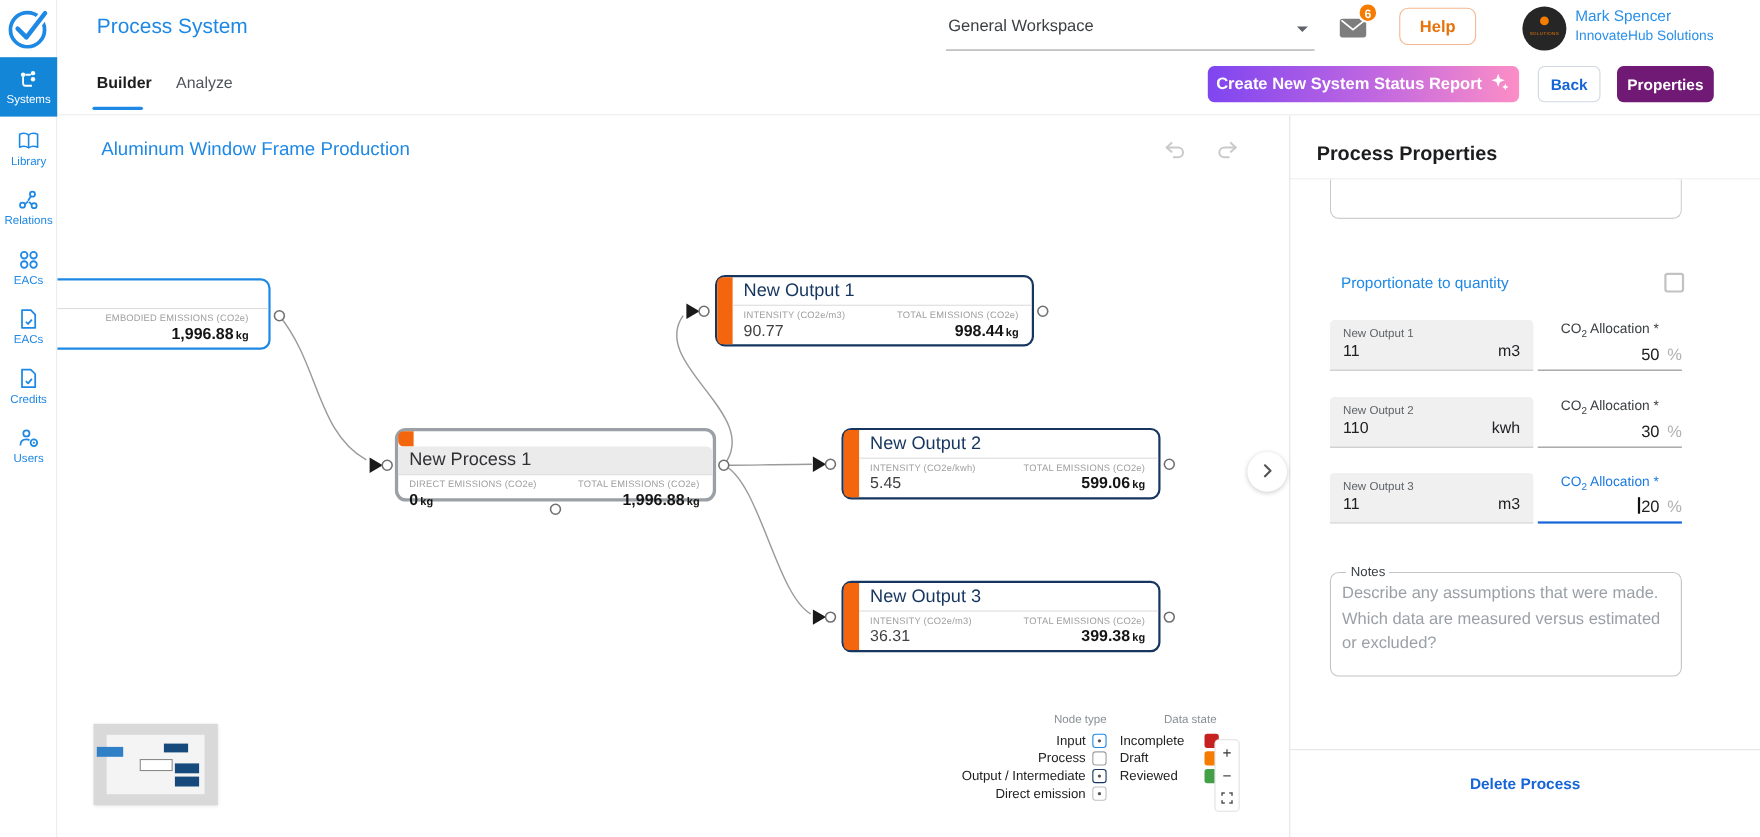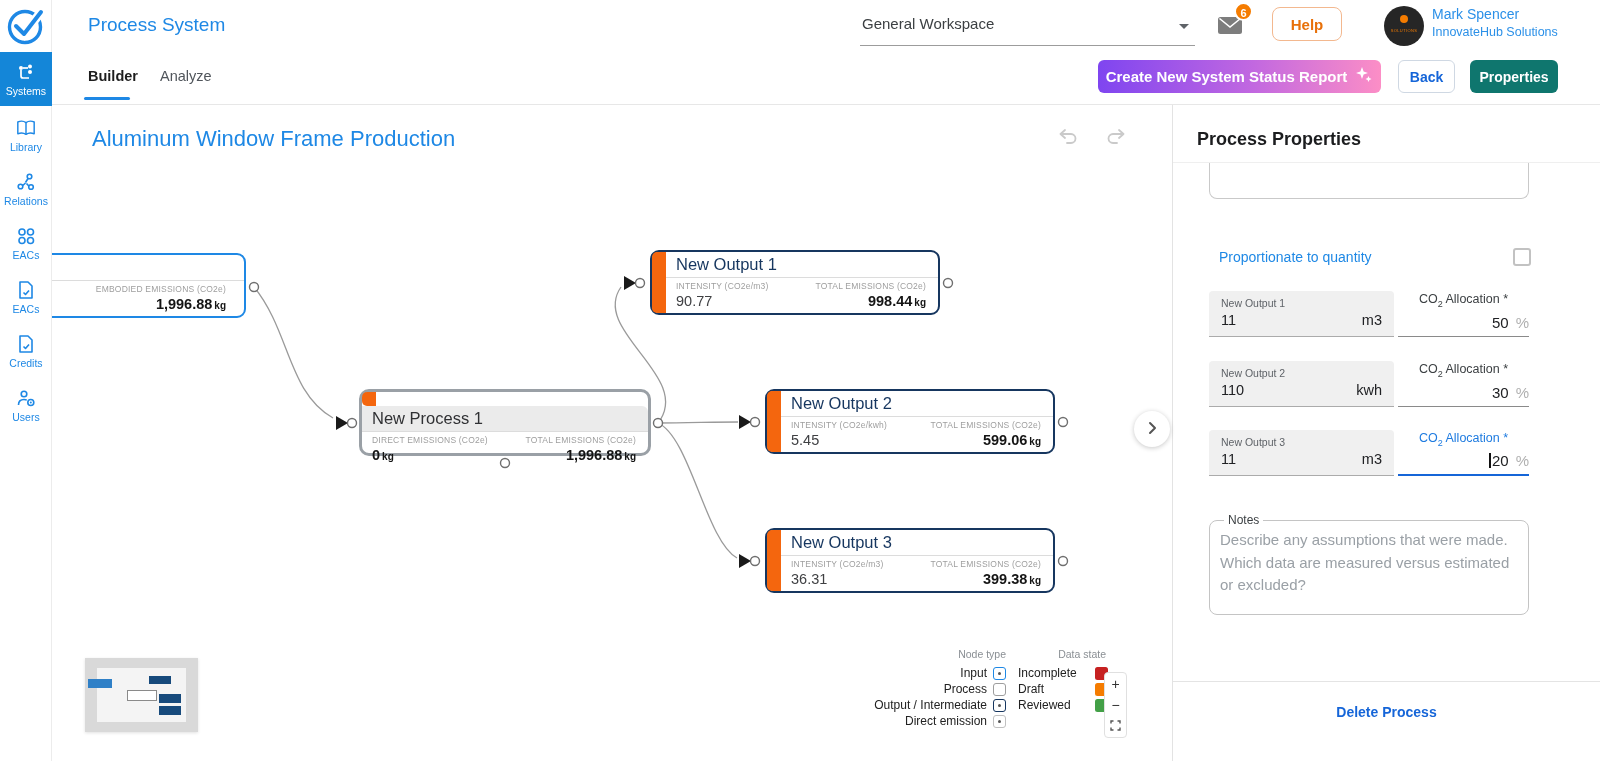--- a/index.html
+++ b/index.html
@@ -23,33 +23,33 @@
   .user-org { font-size:12.5px; color:#2b90e8; margin-top:3px; }
 
   
   .tabrow { position:absolute; left:52px; top:52px; right:0; height:53px; background:#fff; border-bottom:1px solid #e7e7e7; }
   .tab { position:absolute; top:16px; font-size:14.5px; cursor:pointer; }
   .tab-builder { left:36px; color:#1d1d1d; font-weight:700; }
   .tab-analyze { left:108px; color:#50555b; }
   .tab-underline { position:absolute; left:32px; top:45px; width:46px; height:3px; background:#1e88e5; border-radius:2px; }
   .btn-ai { position:absolute; left:1046px; top:8px; width:283px; height:33px; border:none; border-radius:6px; background:linear-gradient(90deg,#7f45f0 0%,#c268e0 55%,#fc8ec6 100%); color:#fff; font-size:15px; font-weight:700; cursor:pointer; font-family:inherit; display:flex; align-items:center; justify-content:center; gap:8px; }
   .btn-back { position:absolute; left:1346px; top:8px; width:57px; height:33px; background:#fff; border:1px solid #cfd8e3; border-radius:6px; color:#1565d8; font-size:14px; font-weight:700; cursor:pointer; font-family:inherit;text-align:center; }
-  .btn-props { position:absolute; left:1418px; top:8px; width:88px; height:33px; background:#0f766e; border:none; border-radius:6px; color:#fff; font-size:14px; font-weight:700; cursor:pointer; font-family:inherit; }
+  .btn-props { position:absolute; left:1418px; top:8px; width:88px; height:33px; background:#701a75; border:none; border-radius:6px; color:#fff; font-size:14px; font-weight:700; cursor:pointer; font-family:inherit; }
 
   
   .sidebar { position:absolute; left:0; top:0; width:52px; height:761px; background:#fff; border-right:1px solid #ececec; z-index:5; }
   .logo { position:absolute; left:5px; top:4px; width:42px; height:44px; }
   .side-item { position:absolute; left:0; width:52px; height:54px; display:flex; flex-direction:column; align-items:center; justify-content:center; gap:3px; cursor:pointer; color:#1e88e5; }
   .side-item .lbl { font-size:10.5px; }
   .side-item.active { background:#1486d8; color:#fff; }
   .side-item svg { display:block; }
 
   
   .canvas { position:absolute; left:52px; top:105px; width:1120px; height:656px; background:#fff; overflow:hidden; }
-  .canvas-title { position:absolute; left:40px; top:21px; font-size:22px; color:#1e88e5; }
+  .canvas-title { position:absolute; left:40px; top:21px; font-size:17px; color:#1e88e5; }
   .history-btn { position:absolute; top:22px; width:30px; height:24px; background:none; border:none; cursor:pointer; }
   .undo-btn { left:1000px; } .redo-btn { left:1050px; }
   .edges { position:absolute; left:0; top:0; z-index:1; }
 
   .node { position:absolute; z-index:2; background:#fff; display:flex; cursor:pointer; }
   .node.input-node { width:254px; height:65px; left:-60px; top:148px; border:2px solid #1e88e5; border-radius:9px; }
   .node.process-node { width:292px; height:67px; left:307px; top:284px; border:3px solid #9aa0a6; border-radius:10px;flex-direction:column; }
   .node.output-node { width:290px; height:65px; border:2px solid #16365f; border-radius:9px; }
   .node.out1 { left:598px; top:145px; } .node.out2 { left:713px; top:284px; } .node.out3 { left:713px; top:423px; }
   .nbar { width:14px; flex:0 0 14px; background:#f4660e; border-radius:5px 0 0 5px; }

